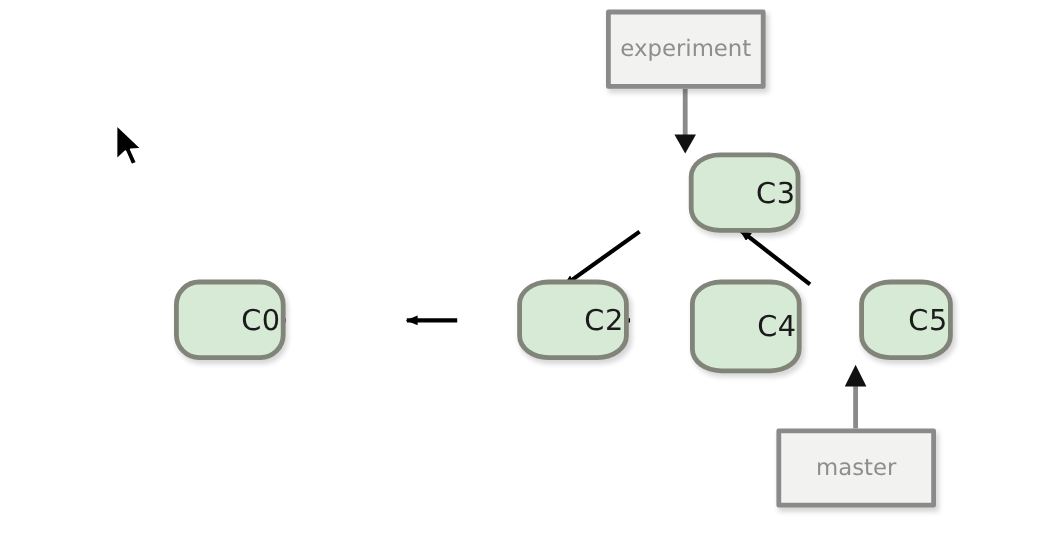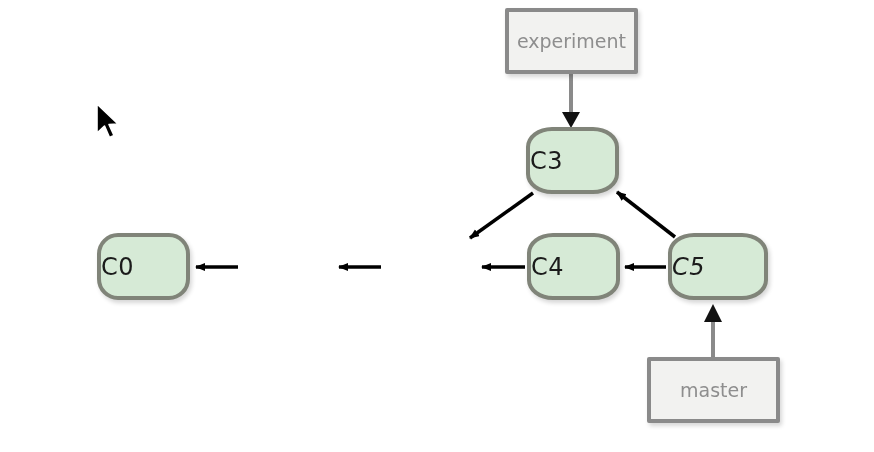--- a/index.html
+++ b/index.html
@@ -26,23 +26,24 @@
     pointer-events: none;
   }
   .commit-node {
     position: absolute;
     box-sizing: border-box;
     background: #d6ead6;
     border: 4px solid #808479;
     border-radius: 26px / 20px;
     display: flex;
     align-items: center;
-    justify-content: flex-start;
+    justify-content: flex-end;
     box-shadow: 2px 3px 4px rgba(0,0,0,0.16);
     z-index: 3;
+    margin-left: 48px;
   }
   .commit-label {
     font-family: "DejaVu Sans", sans-serif;
     font-size: 24px;
     color: #1b1b1b;
     letter-spacing: 0.5px;
     line-height: 1;
   }
   .ref-box {
     position: absolute;
@@ -100,30 +101,33 @@
 
     <line x1="713" y1="357" x2="713" y2="318" stroke="#8a8a8a" stroke-width="4"></line>
     <path d="M704,322 L722,322 L713,304 z" fill="#111111"></path>
   </svg>
 
   <div class="commit-node" style="left:97px;  top:233px; width:93px; height:67px;border-radius:21px;">
     <span class="commit-label">C0</span>
   </div>
 
 
+  <div class="commit-node" style="left:383px; top:233px; width:93px; height:67px;">
+    <span class="commit-label">C2</span>
+  </div>
 
   <div class="commit-node" style="left:526px; top:127px; width:93px; height:67px;">
     <span class="commit-label">C3</span>
   </div>
 
-  <div class="commit-node" style="left:527px; top:233px; width:93px; height:67px;">
+  <div class="commit-node" style="left:527px; top:233px; width:93px; height:78px;">
     <span class="commit-label">C4</span>
   </div>
 
-  <div class="commit-node" style="left:668px; top:233px; width:100px; height:67px;font-style:italic;">
+  <div class="commit-node" style="left:668px; top:233px; width:78px; height:67px;">
     <span class="commit-label">C5</span>
   </div>
 
   <div class="ref-box" style="left:505px; top:8px; width:133px; height:66px;">
     <span class="ref-label">experiment</span>
   </div>
 
   <div class="ref-box" style="left:647px; top:357px; width:133px; height:66px;">
     <span class="ref-label">master</span>
   </div>

